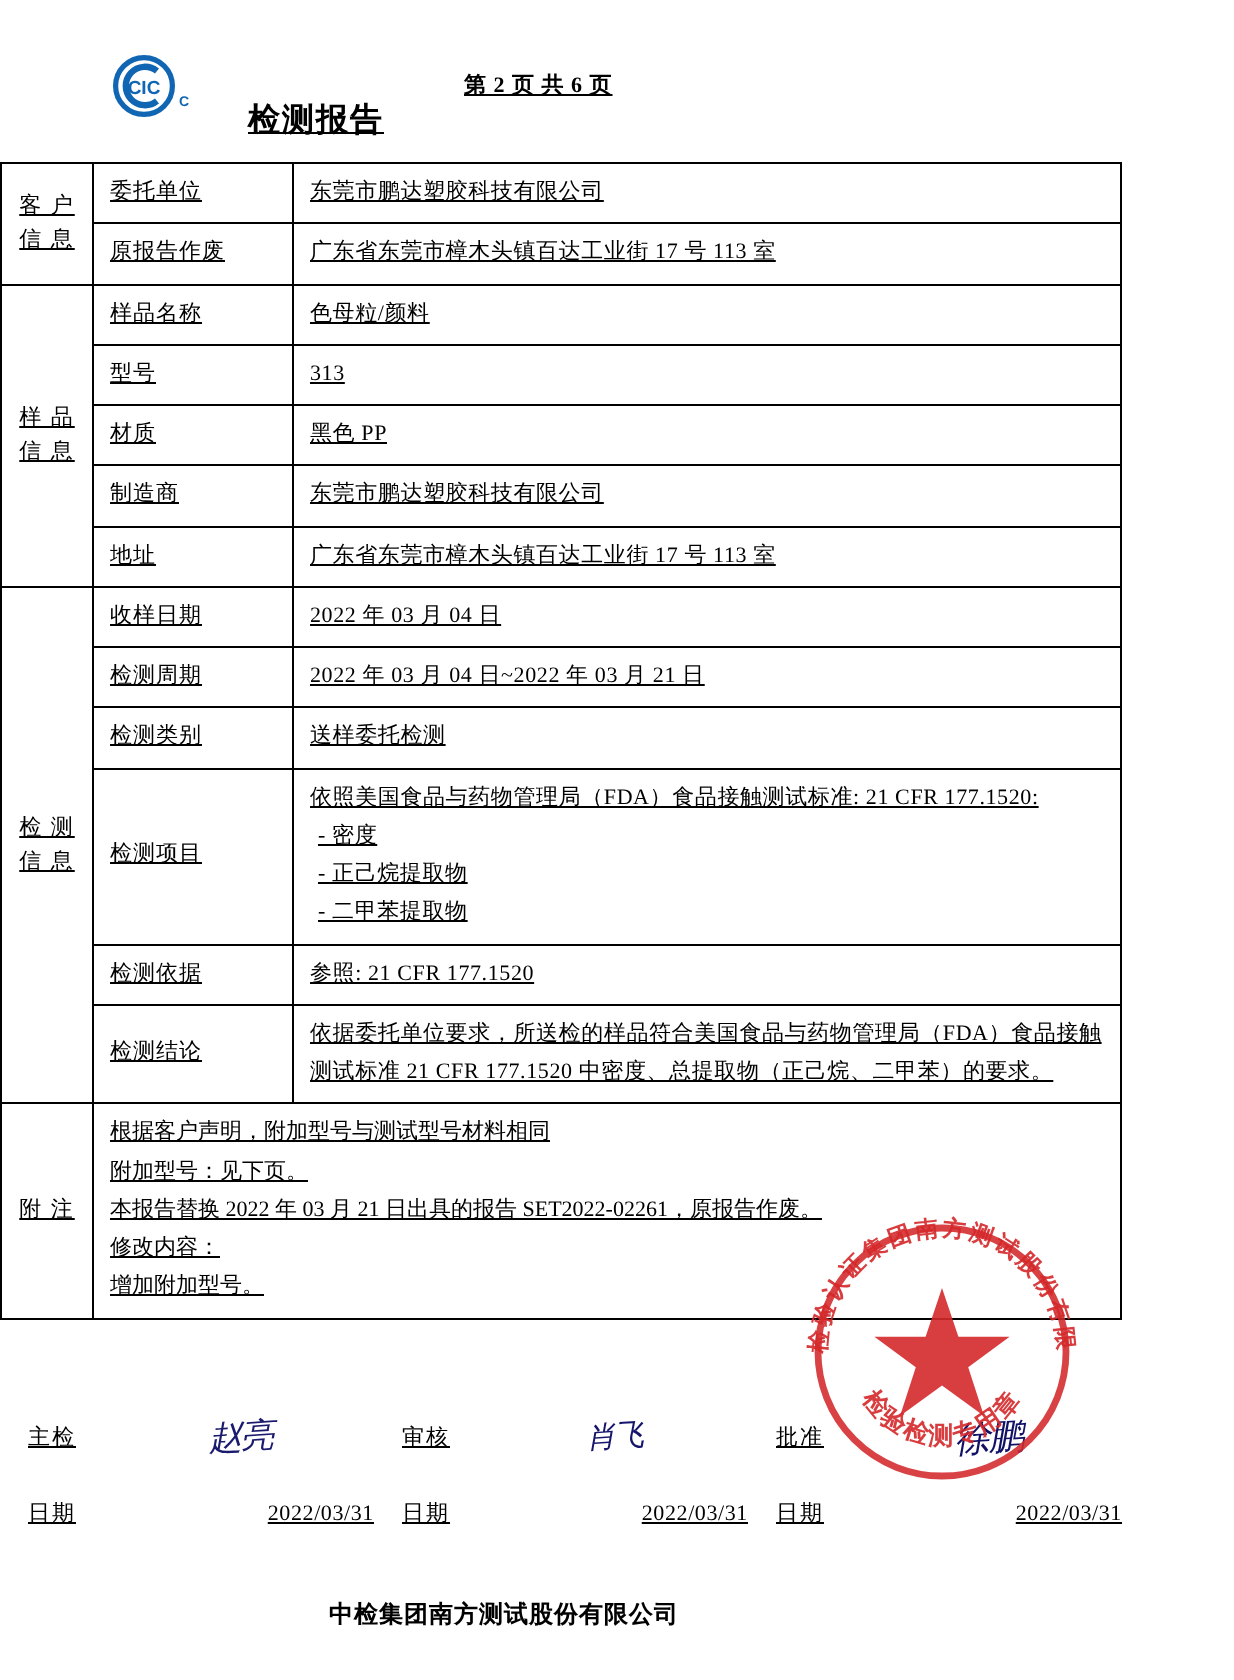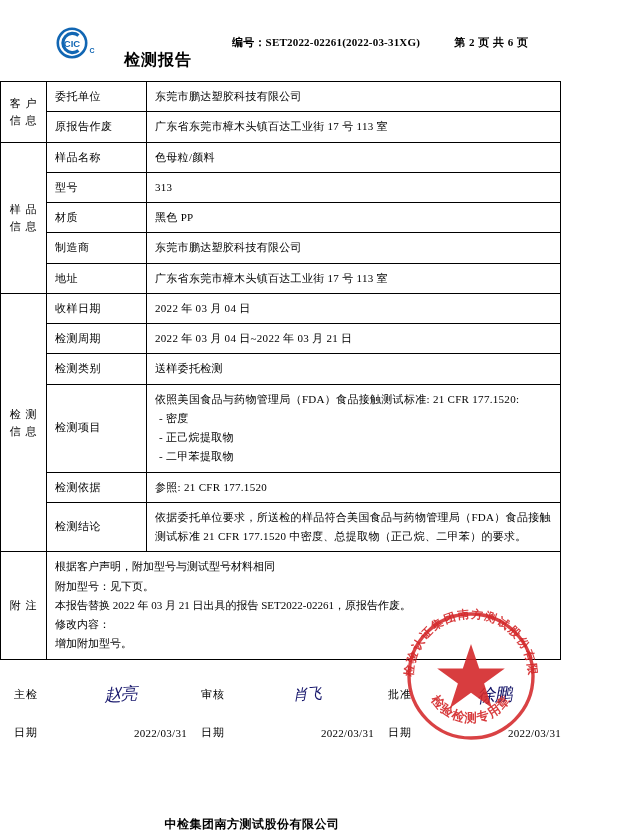--- a/index.html
+++ b/index.html
@@ -14,20 +14,21 @@
     color: #000;
     position: relative;
     overflow: hidden;
   }
   .page {
     width: 504px;
     height: 840px;
     position: relative;
     box-sizing: border-box;
     padding: 0;
+    text-decoration: underline;
   }
 
   
   .header {
     display: flex;
     align-items: center;
     padding: 14px 0 10px 0;
     margin: 0 56px 0 56px;
   }
   .logo {
@@ -152,21 +153,21 @@
     width: 152px;
     height: 152px;
     pointer-events: none;
   }
 
   
   .footer {
     position: absolute;
     left: 0;
     right: 0;
-    bottom: 3px;
+    bottom: 20px;
     text-align: center;
     font-size: 10.5px;
     line-height: 1.85;
   }
   .footer .f-title {
     font-size: 12px;
     font-weight: bold;
     letter-spacing: 0.5px;
     margin-bottom: 2px;
   }
@@ -184,21 +185,20 @@
   <div class="header">
     <div class="logo">
       <svg width="46" height="32" viewBox="0 0 46 32">
         <circle cx="16" cy="16" r="14.2" fill="none" stroke="#1166b3" stroke-width="2.6"></circle>
         <path d="M22.5 8.5 A9.6 9.6 0 1 0 22.5 23.5" fill="none" stroke="#1166b3" stroke-width="3.2"></path>
         <text x="16" y="20.2" font-family="Liberation Sans, sans-serif" font-size="9.5" font-weight="bold" fill="#1166b3" text-anchor="middle">CIC</text>
         <text x="36" y="26" font-family="Liberation Sans, sans-serif" font-size="7" font-weight="bold" fill="#1166b3" text-anchor="middle">C</text>
       </svg>
     </div>
     <div class="report-title">检测报告</div>
-    <div class="report-no"><span>编号：</span><span>SET2022-02261(2022-03-31XG)</span></div>
     <div class="page-no">第 2 页  共 6 页</div>
   </div>
 
   <table class="main">
     <colgroup>
       <col style="width:46px">
       <col style="width:100px">
       <col>
     </colgroup>
     <tbody>
@@ -287,21 +287,21 @@
           <div>根据客户声明，附加型号与测试型号材料相同</div>
           <div>附加型号：见下页。</div>
           <div>本报告替换 2022 年 03 月 21 日出具的报告 SET2022-02261，原报告作废。</div>
           <div>修改内容：</div>
           <div>增加附加型号。</div>
         </td>
       </tr>
     </tbody>
   </table>
 
-  <table class="sig-table" style="margin-top:16px;">
+  <table class="sig-table" style="margin-top:40px;">
     <colgroup>
       <col style="width:52px">
         <col style="width:135px">
       <col style="width:52px">
         <col style="width:135px">
       <col style="width:52px">
         <col style="width:135px">
     </colgroup>
     <tbody>
       <tr>

